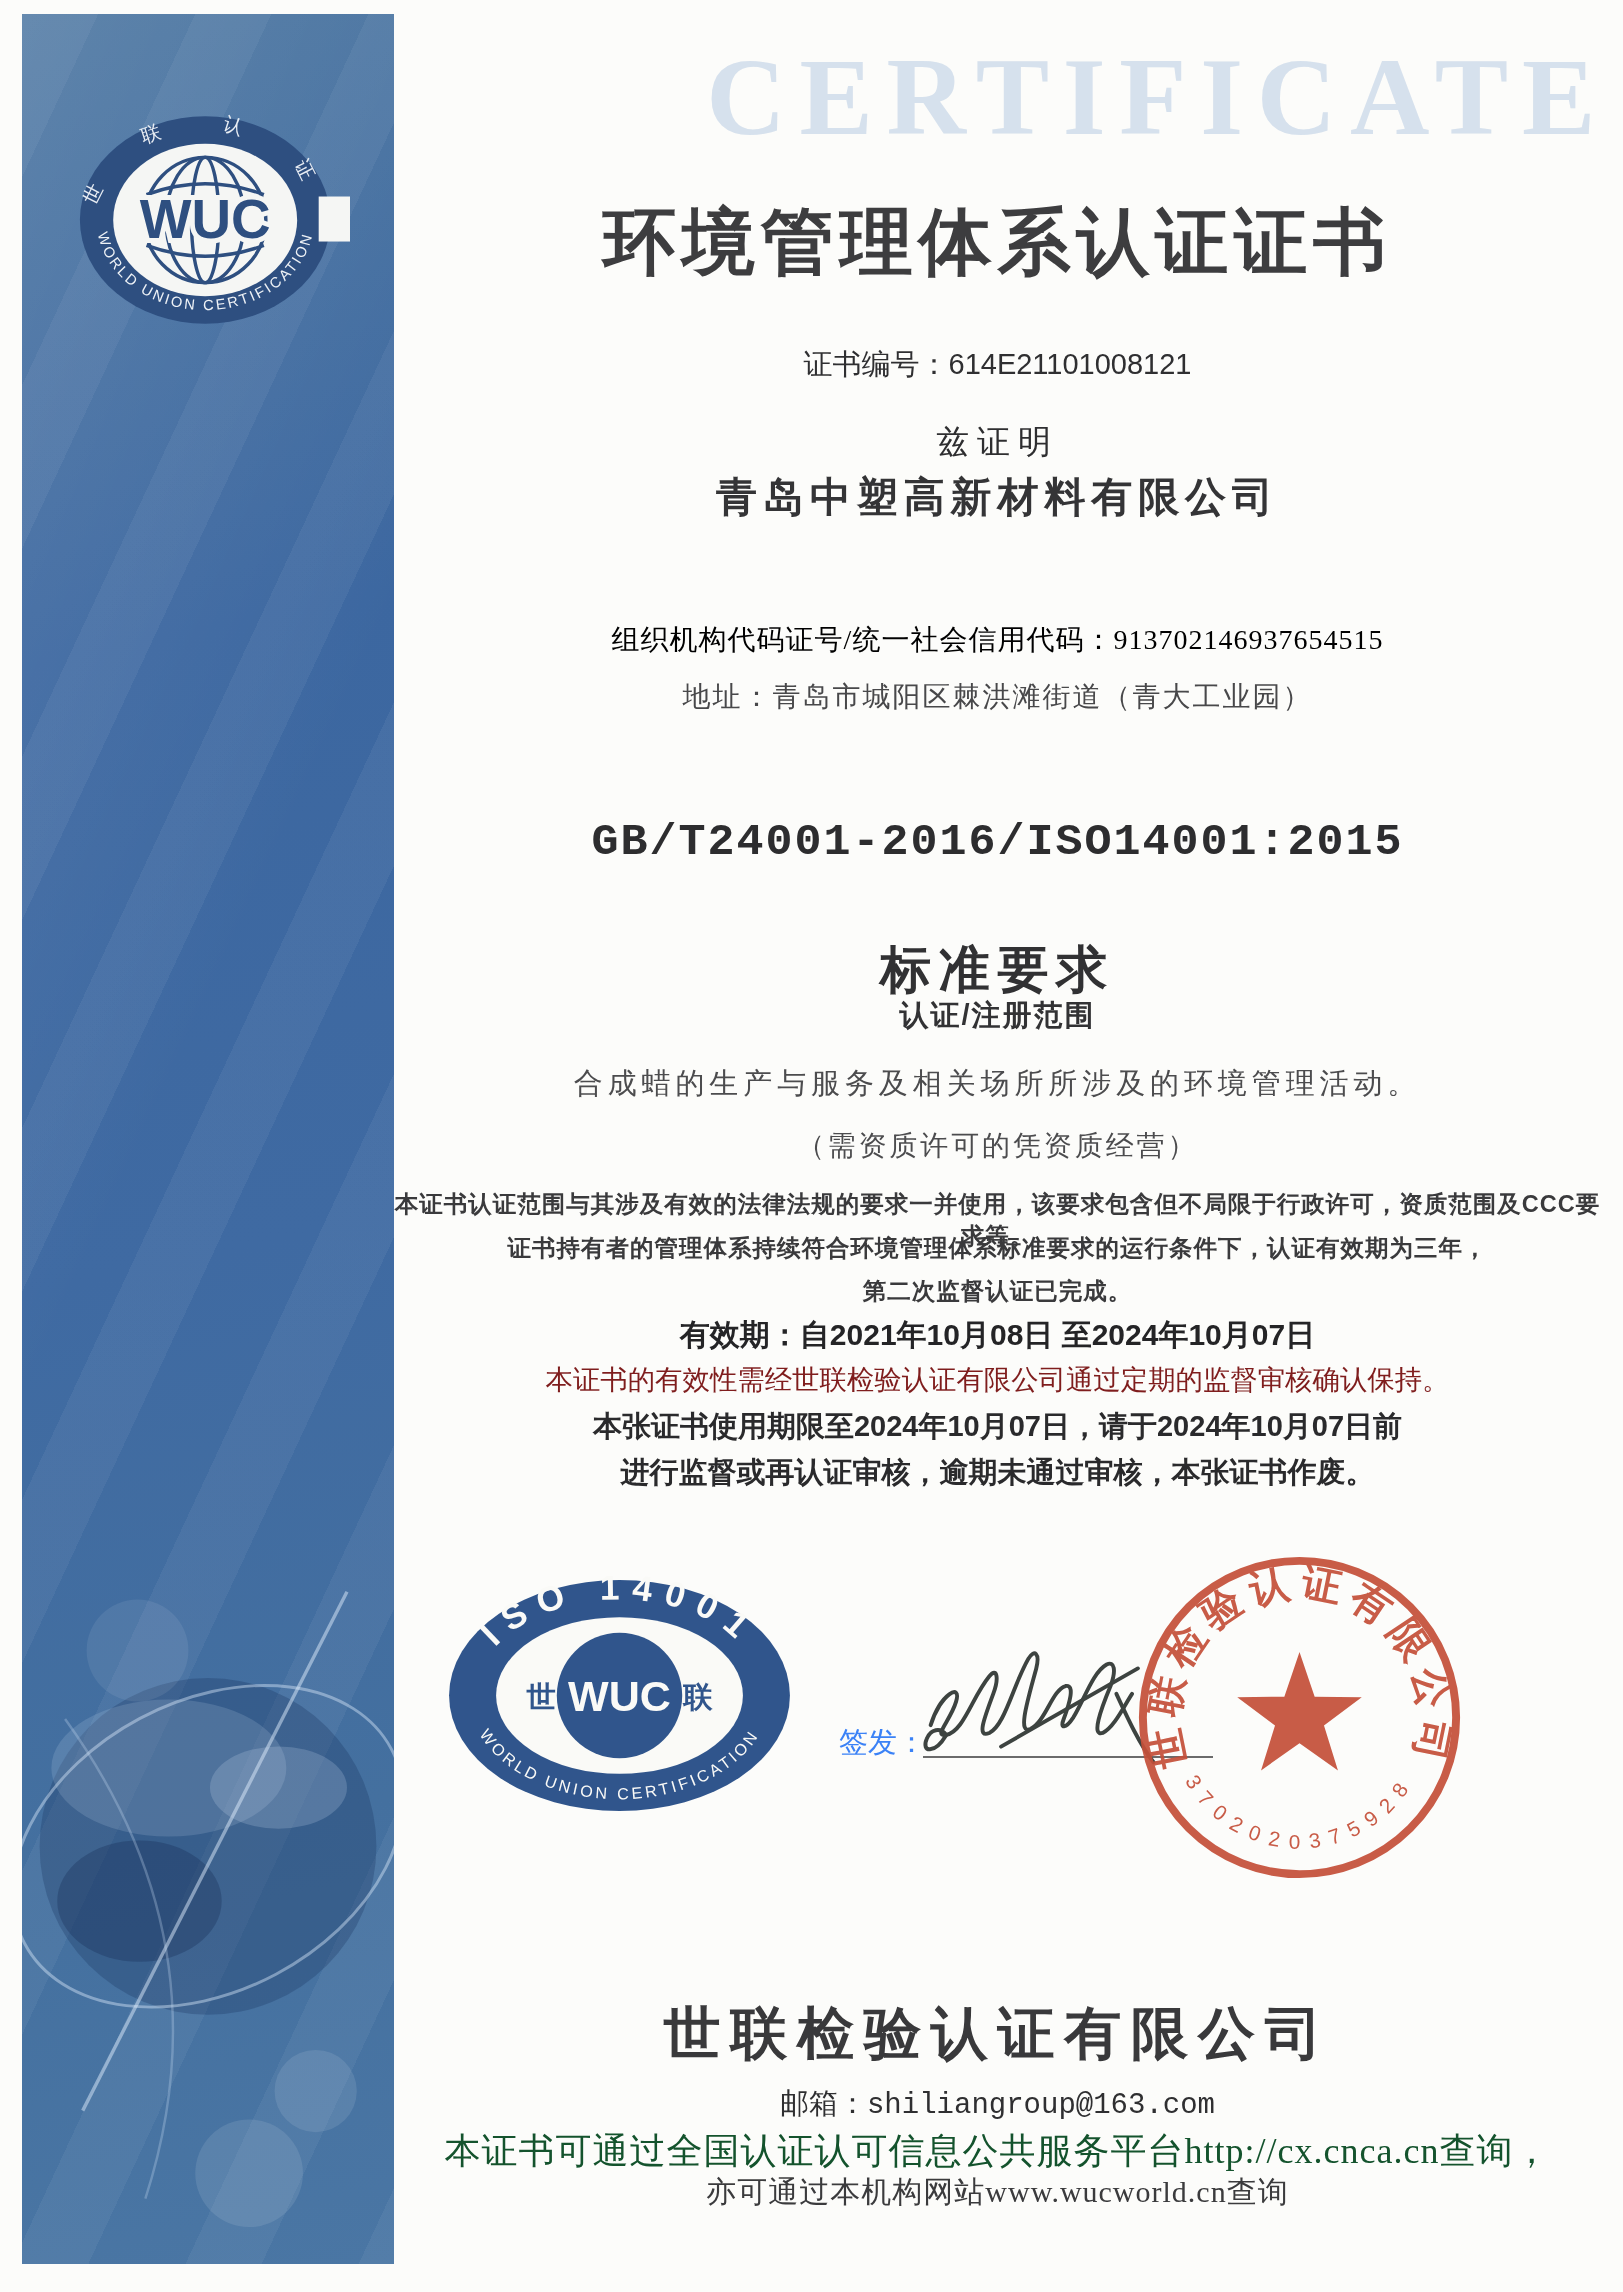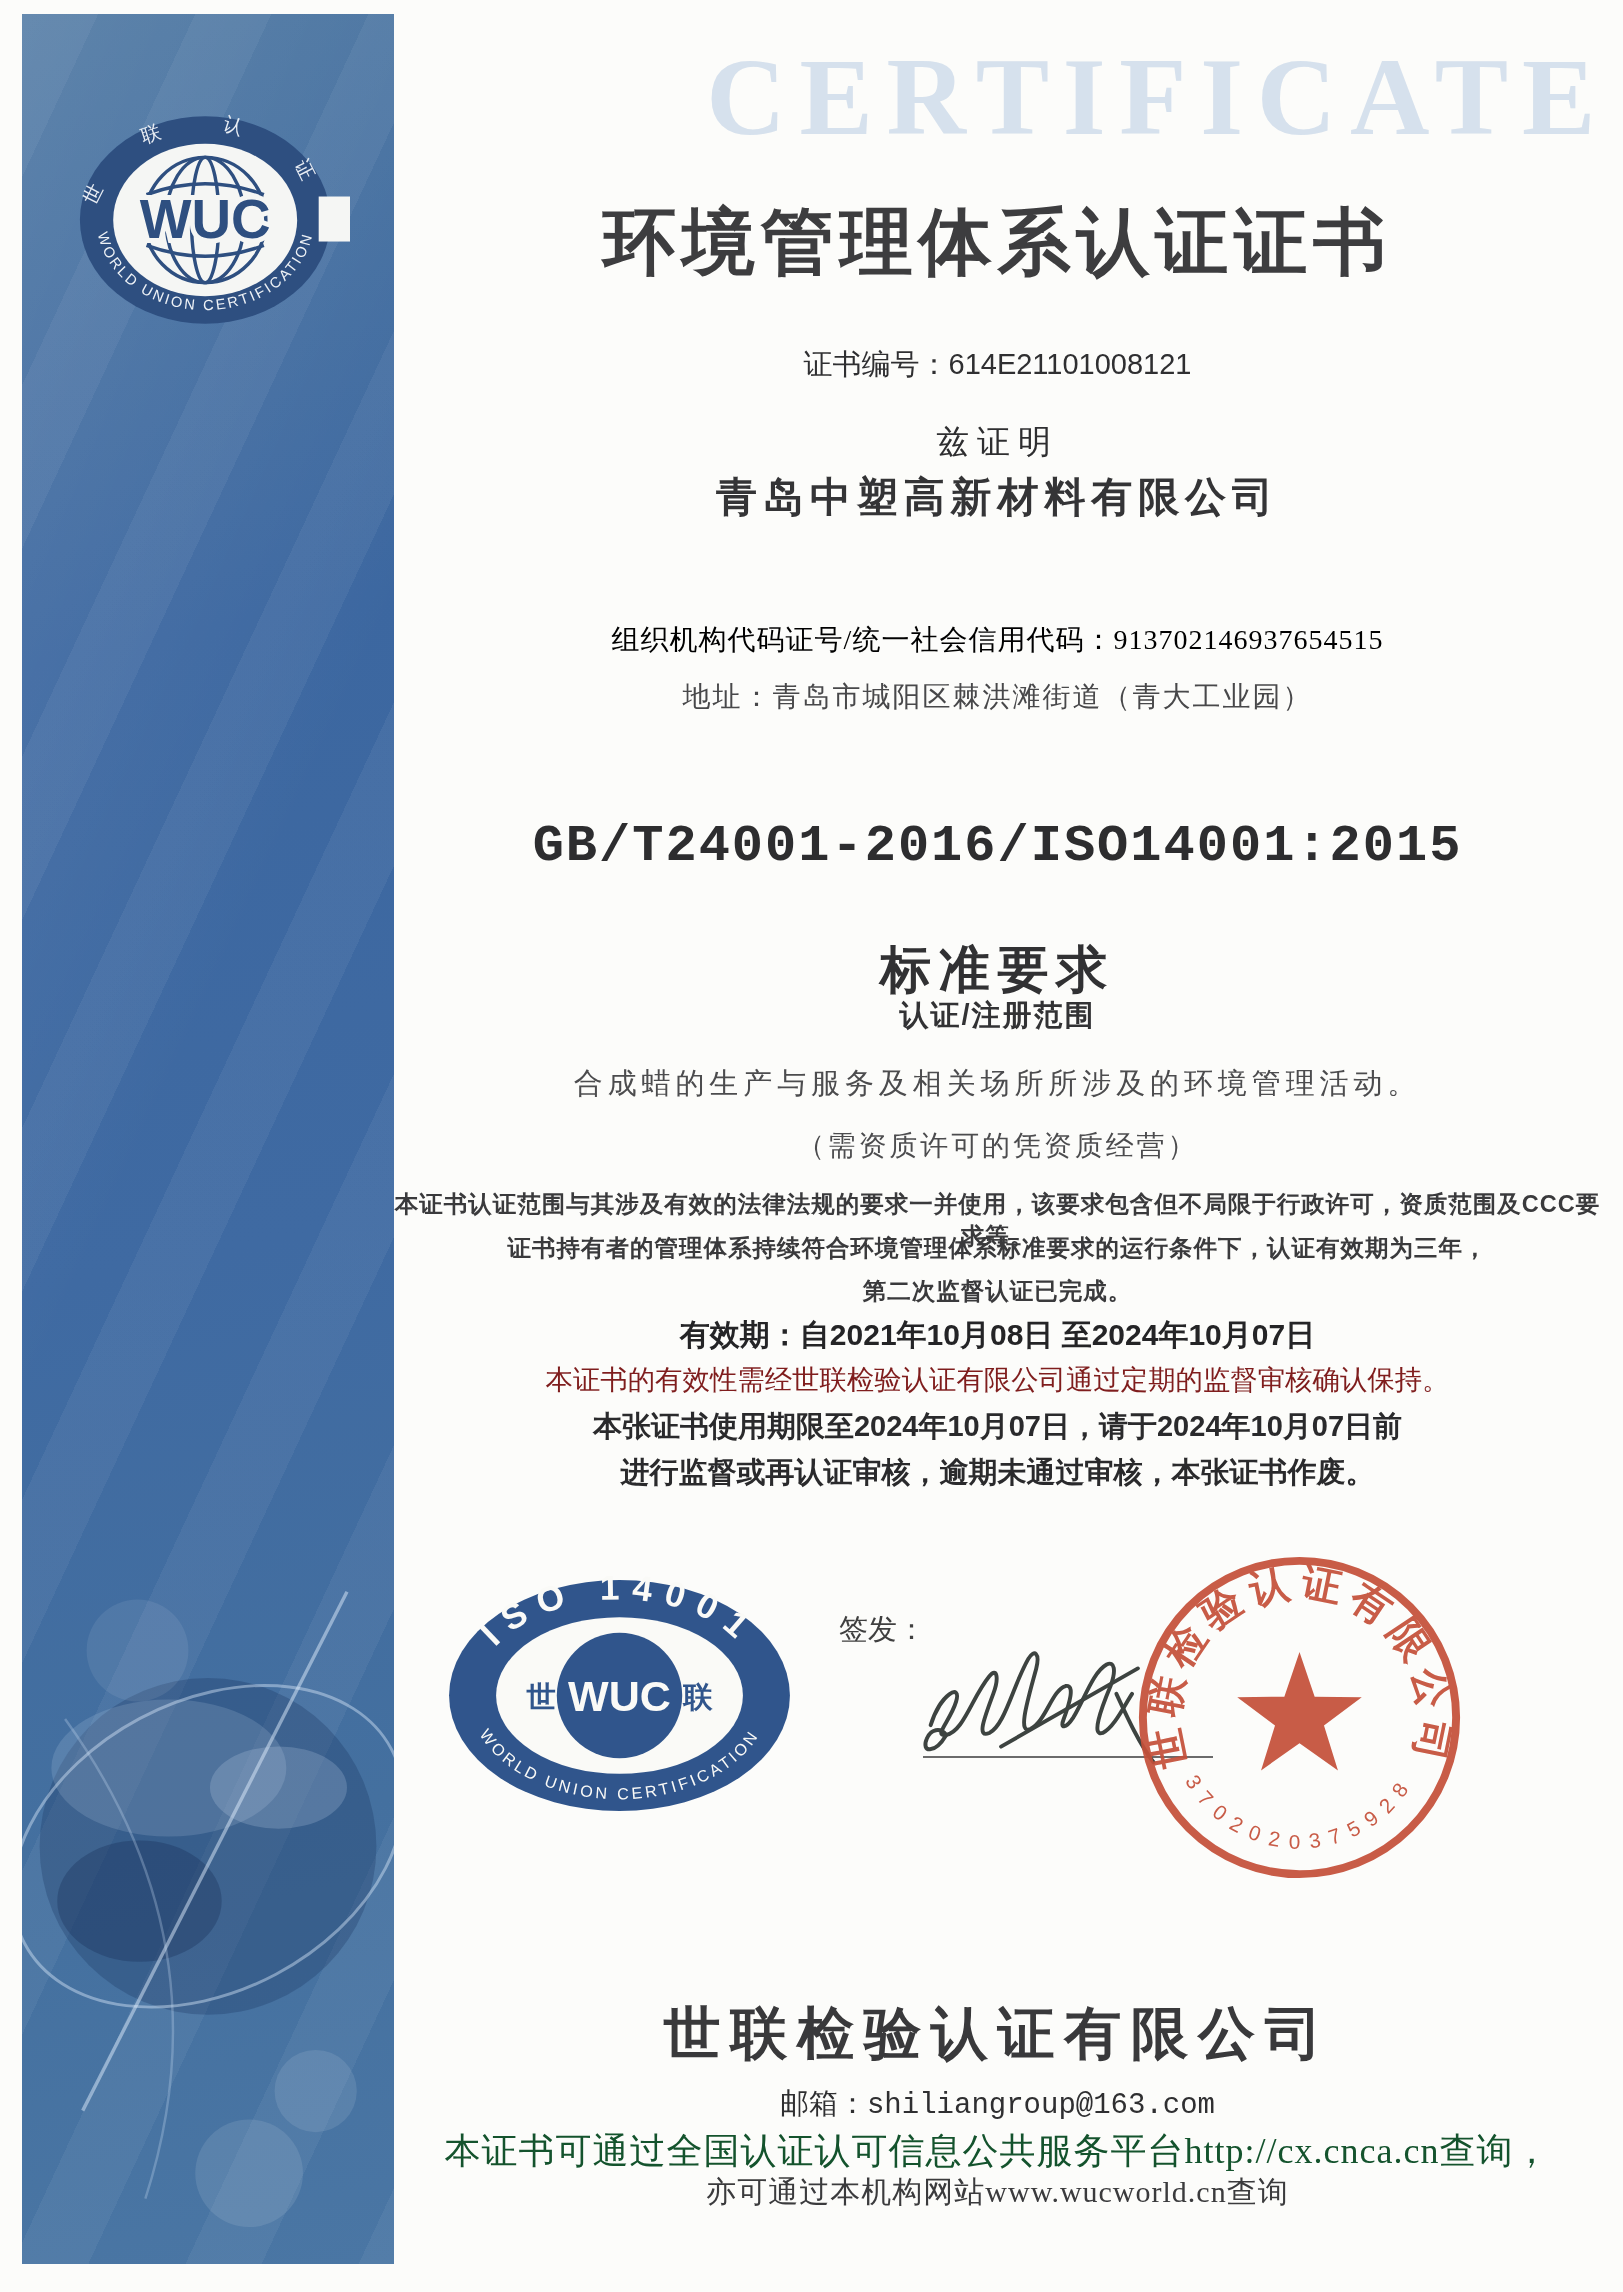--- a/index.html
+++ b/index.html
@@ -22,35 +22,35 @@
      color:rgba(183,202,226,.55);white-space:nowrap;}
 
   .title{top:194px;font-size:73px;font-weight:700;letter-spacing:5.9px;color:#3d3d3f;}
   .cert-line{top:345px;font-size:29px;color:#2f2f31;}
   .cert-line .lbl{font-family:"Liberation Serif",serif;}
   .declare{top:420px;font-size:33px;letter-spacing:7.8px;color:#2e2e30;}
   .company{top:470px;font-size:41px;font-weight:700;letter-spacing:5.9px;color:#343436;}
   .orgline{top:621px;font-size:28px;font-family:"Liberation Serif",serif;color:#000000;letter-spacing:1px;}
   .addrline{top:678px;font-size:28px;font-family:"Liberation Serif",serif;color:#48484a;letter-spacing:2px;}
   .conform{top:751px;font-size:37px;font-weight:700;letter-spacing:3.9px;color:#313133;}
-  .standard{top:817px;font-size:52px;font-weight:700;font-family:"Liberation Mono",monospace;
+  .standard{top:817px;font-size:45px;font-weight:700;font-family:"Liberation Mono",monospace;
             letter-spacing:2px;color:#2d2d2f;}
   .std-req{top:936px;font-size:51px;font-weight:700;letter-spacing:7.8px;color:#313133;font-family:Liberation Serif, serif;}
   .scope-label{top:996px;font-size:29px;font-weight:700;letter-spacing:2px;color:#323234;}
   .scope-text{top:1064px;font-size:29px;font-family:"Liberation Serif",serif;letter-spacing:4.9px;color:#4c4c4e;}
   .scope-note{top:1127px;font-size:28px;font-family:"Liberation Serif",serif;letter-spacing:2.9px;color:#4c4c4e;}
   .legal{font-size:23.5px;font-weight:600;color:#3a3a3c;letter-spacing:1px;}
   .legal1{top:1188px;} .legal2{top:1232px;} .legal3{top:1275px;}
   .validity{top:1315px;font-size:30px;font-weight:700;color:#242426;}
   .vnote1{top:1362px;font-size:27.4px;font-family:"Liberation Serif",serif;color:#7f1d1d;}
   .vnote2{top:1407px;font-size:29px;font-weight:700;color:#2a2a2c;}
   .vnote3{top:1453px;font-size:29px;font-weight:700;color:#2a2a2c;}
 
   .iso-logo{left:443px;top:1576px;width:353px;height:239px;}
-  .sign-label{left:839px;top:1610px;font-size:29px;color:#404040;}
+  .sign-label{left:839px;top:1723px;font-size:29px;color:#3b82f6;}
   .sign-rule{left:923px;top:1756px;width:290px;height:0;border-top:2px solid #6b6b6b;}
   .signature{left:907px;top:1600px;width:323px;height:174px;}
   .stamp{left:1129px;top:1547px;width:341px;height:341px;opacity:.93;}
 
   .footer-company{top:1996px;font-size:57px;font-weight:700;letter-spacing:9.8px;color:#39393b;}
   .email-line{top:2084px;font-size:29px;color:#2f2f31;}
   .email-line .lbl{font-family:"Liberation Serif",serif;}
   .email-line .val{font-family:"Liberation Mono",monospace;}
   .query1{top:2127px;font-size:36px;font-family:"Liberation Serif",serif;color:#14532d;letter-spacing:1px;}
   .query2{top:2172px;font-size:30px;font-family:"Liberation Serif",serif;color:#3b3b3d;letter-spacing:1px;}

